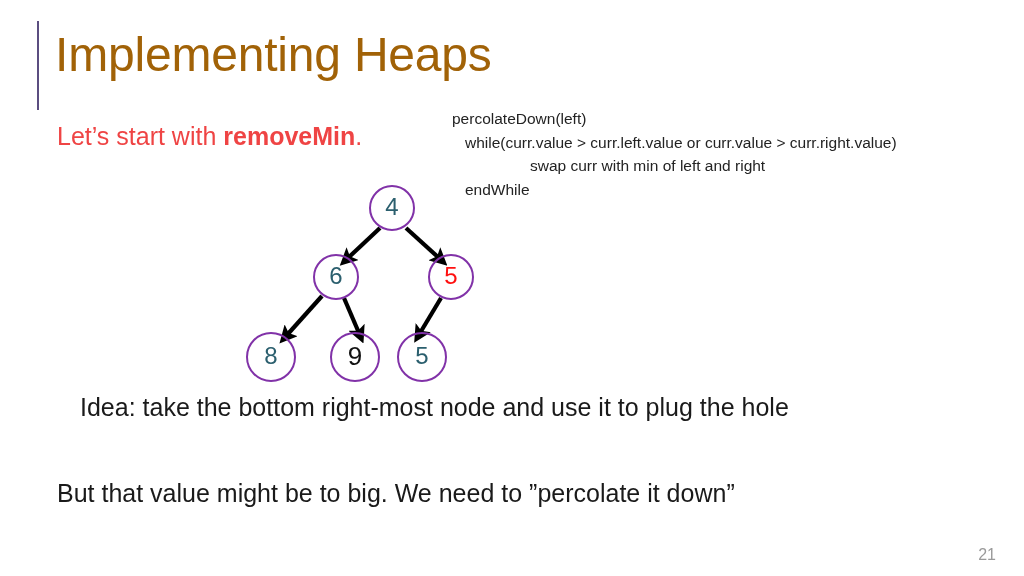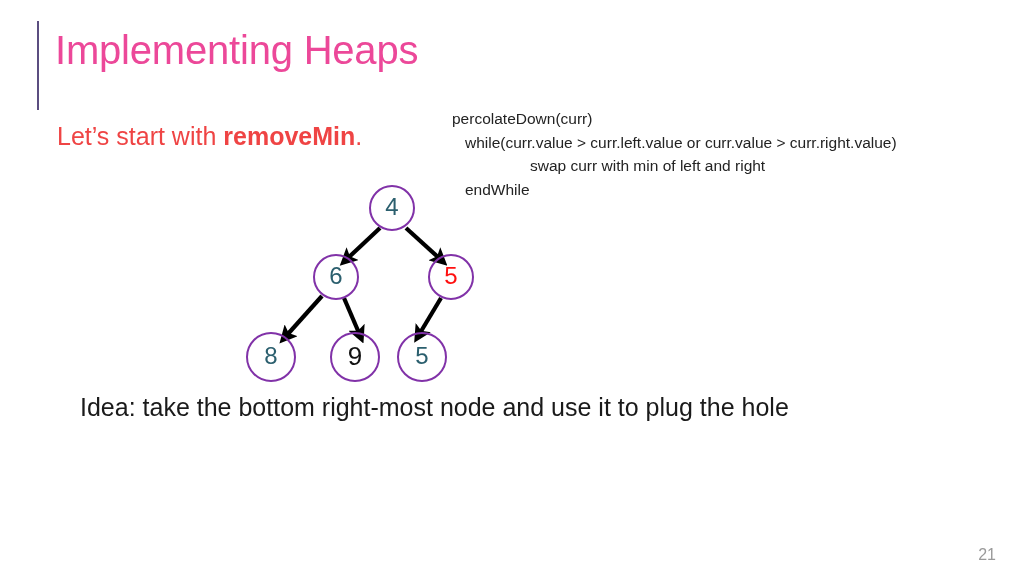--- a/index.html
+++ b/index.html
@@ -26,24 +26,24 @@
     left: 37px;
     top: 21px;
     width: 2px;
     height: 89px;
     background: #5b4e80;
   }
   #page-title {
     position: absolute;
     left: 55px;
     top: 27px;
-    font-size: 40px;
+    font-size: 48px;
     font-weight: 300;
     letter-spacing: -0.2px;
-    color: #ec4899;
+    color: #a16207;
     line-height: 1.18;
     white-space: nowrap;
   }
 
   
   #intro-line {
     position: absolute;
     left: 57px;
     top: 122px;
     font-size: 25px;
@@ -136,21 +136,21 @@
 
 <div id="slide">
 
   <div id="title-accent-bar"></div>
 
   <div id="page-title">Implementing Heaps</div>
 
   <div id="intro-line"><span>Let’s start with </span><span class="bold-term">removeMin</span><span>.</span></div>
 
   <div id="pseudocode-block">
-    <span class="code-line indent-0">percolateDown(curr)</span>
+    <span class="code-line indent-0">percolateDown(left)</span>
     <span class="code-line indent-1">while(curr.value &gt; curr.left.value or curr.value &gt; curr.right.value)</span>
     <span class="code-line indent-2">swap curr with min of left and right</span>
     <span class="code-line indent-1">endWhile</span>
   </div>
 
   <div id="tree-diagram">
     <svg id="tree-edges" viewBox="0 0 280 212">
         <defs>
           <marker id="arrowhead" markerWidth="4.2" markerHeight="4.2" refX="1.5" refY="2.1" orient="auto" markerUnits="strokeWidth">
             <path d="M0,0 L4.2,2.1 L0,4.2 L0.9,2.1 Z" fill="#000000"></path>
@@ -176,15 +176,16 @@
       </div>
       <div class="tree-node" style="left: 102px; top: 154px; width: 50px; height: 50px; font-size: 26px; border-color: rgb(129, 50, 168);">
         <span class="node-value node-black">9</span>
       </div>
       <div class="tree-node" style="left: 169px; top: 154px; width: 50px; height: 50px; font-size: 24px; border-color: rgb(129, 50, 168);">
         <span class="node-value node-teal">5</span>
       </div>
     </div>
 
   <div class="body-line" id="body-line-0">Idea: take the bottom right-most node and use it to plug the hole</div>
+  <div class="body-line" id="body-line-2">But that value might be to big. We need to ”percolate it down”</div>
 
   <div id="slide-number">21</div>
 </div>
 
 </body></html>

